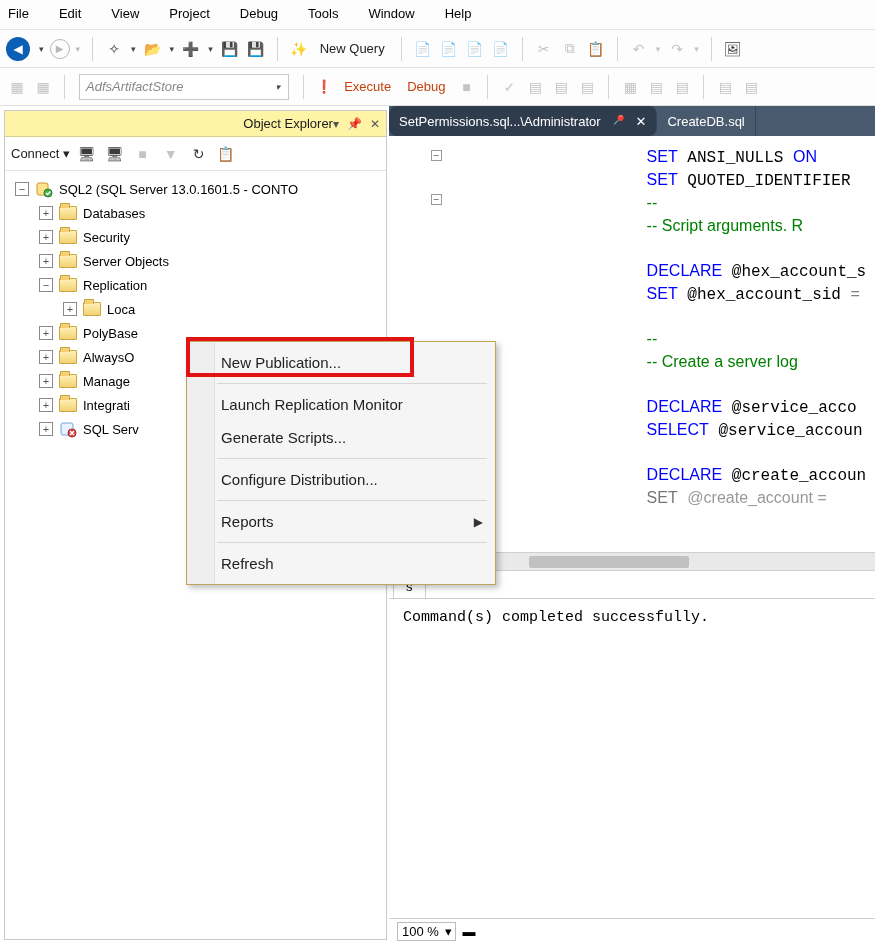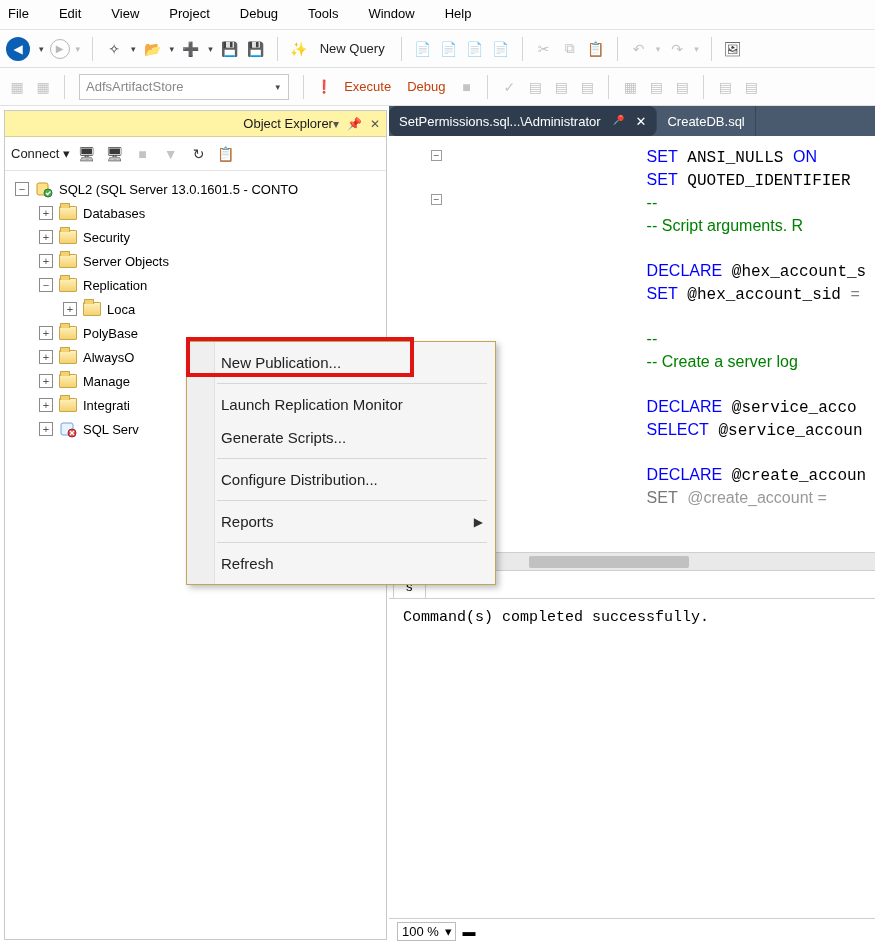--- a/index.html
+++ b/index.html
@@ -9,21 +9,21 @@
   .menubar span{ padding:4px 4px; cursor:default; }
   
   .toolbar { height:38px; display:flex; align-items:center; padding:2px 6px; background:#fdfdfd; border-bottom:1px solid #e0e0e0; gap:4px;}
   .toolbar .sep { width:1px; height:24px; background:#d4d4d4; margin:0 6px;}
   .ticon { width:22px; height:22px; display:inline-flex; align-items:center; justify-content:center; font-size:14px; color:#3a3a3a; border:1px solid transparent; border-radius:2px;}
   .toolbar-text{ padding:2px 6px; color:#222;}
   .toolbar-text.disabled{color:#c2410c;}
   .nav-back{ width:24px;height:24px;border-radius:50%;background:#0b5fb4;color:#fff;display:inline-flex;align-items:center;justify-content:center;font-size:12px;margin-right:3px;}
   .nav-fwd{ width:20px;height:20px;border-radius:50%;border:1px solid #b7b7b7;color:#b7b7b7;display:inline-flex;align-items:center;justify-content:center;font-size:10px;}
   .dd-carets{font-size:9px;color:#444;padding:0 2px;}
-  .combo { height:26px; min-width:210px; border:1px solid #c9c9c9; background:#fff; color:#888; display:flex; align-items:center; padding:0 6px; font-size:13px; justify-content:space-between; margin:0 4px;}
+  .combo { height:26px; min-width:210px; border:1px solid #c9c9c9; background:#fff; color:#888; display:flex; align-items:center; padding:0 6px; font-size:13px; justify-content:space-between; margin:0 4px;font-style:italic;}
   
   .workarea{ display:flex; height:calc(944px - 30px - 38px - 38px);}  
   
   .panel { width:383px; background:#fff; border:1px solid #c9c9c9; display:flex; flex-direction:column; margin:4px 2px 4px 4px;}
   .panel-title{ background:#fff3a6; height:26px; display:flex; align-items:center; padding:0 6px; font-size:13px; color:#1a1a1a; border-bottom:1px solid #d8d090; justify-content:flex-end;}
   .panel-title .ctrls{display:flex;gap:8px;align-items:center;color:#555;font-size:12px;}
   .panel-tbar{ height:34px;border-bottom:1px solid #e3e3e3;display:flex;align-items:center;gap:6px;padding:0 6px;}
   .panel-tbar .lbl{font-size:13px;color:#222;}
   .tree{ flex:1; overflow:auto; padding:6px 4px 6px 4px; position:relative;}
   .node{display:flex;align-items:center;height:24px;white-space:nowrap;}

